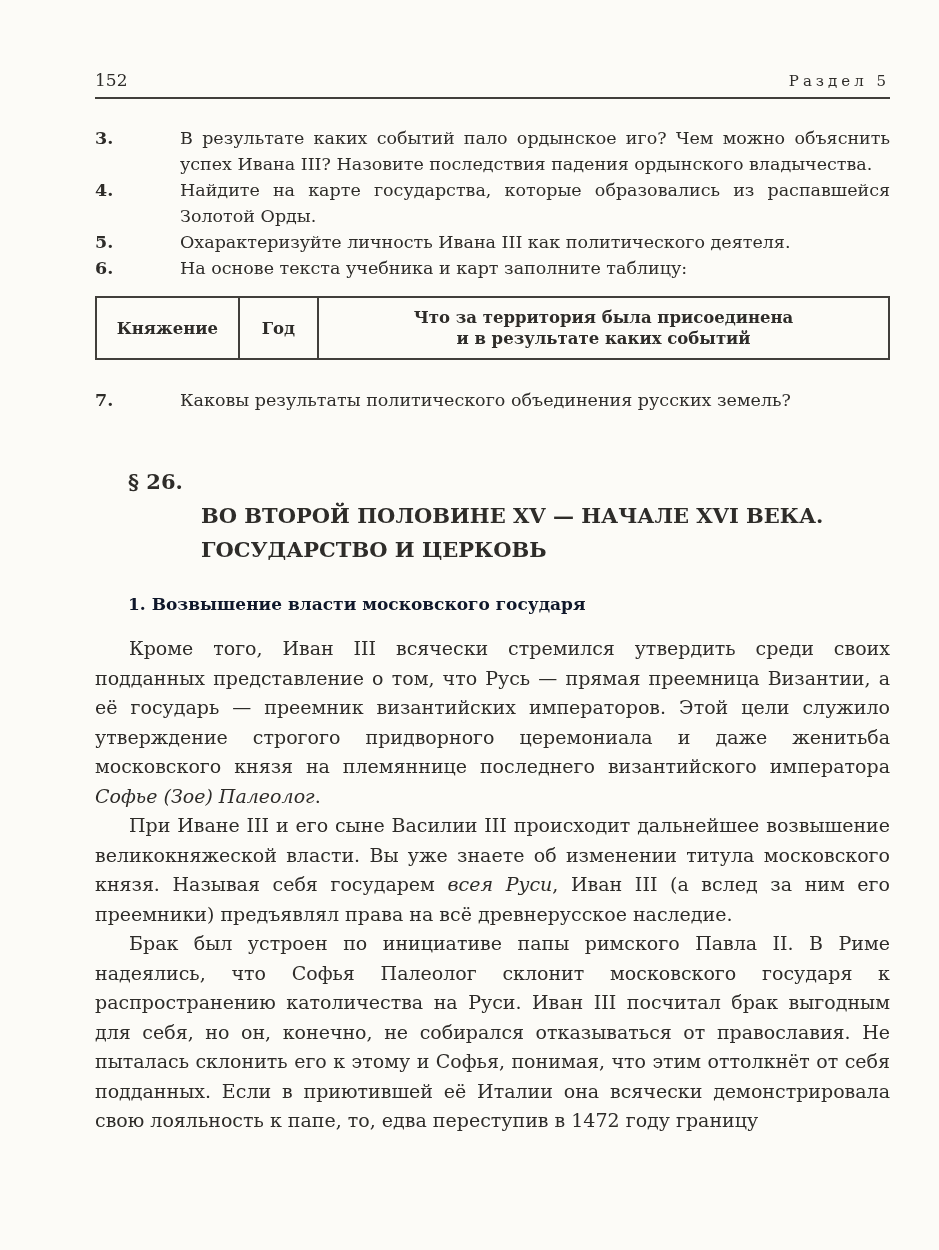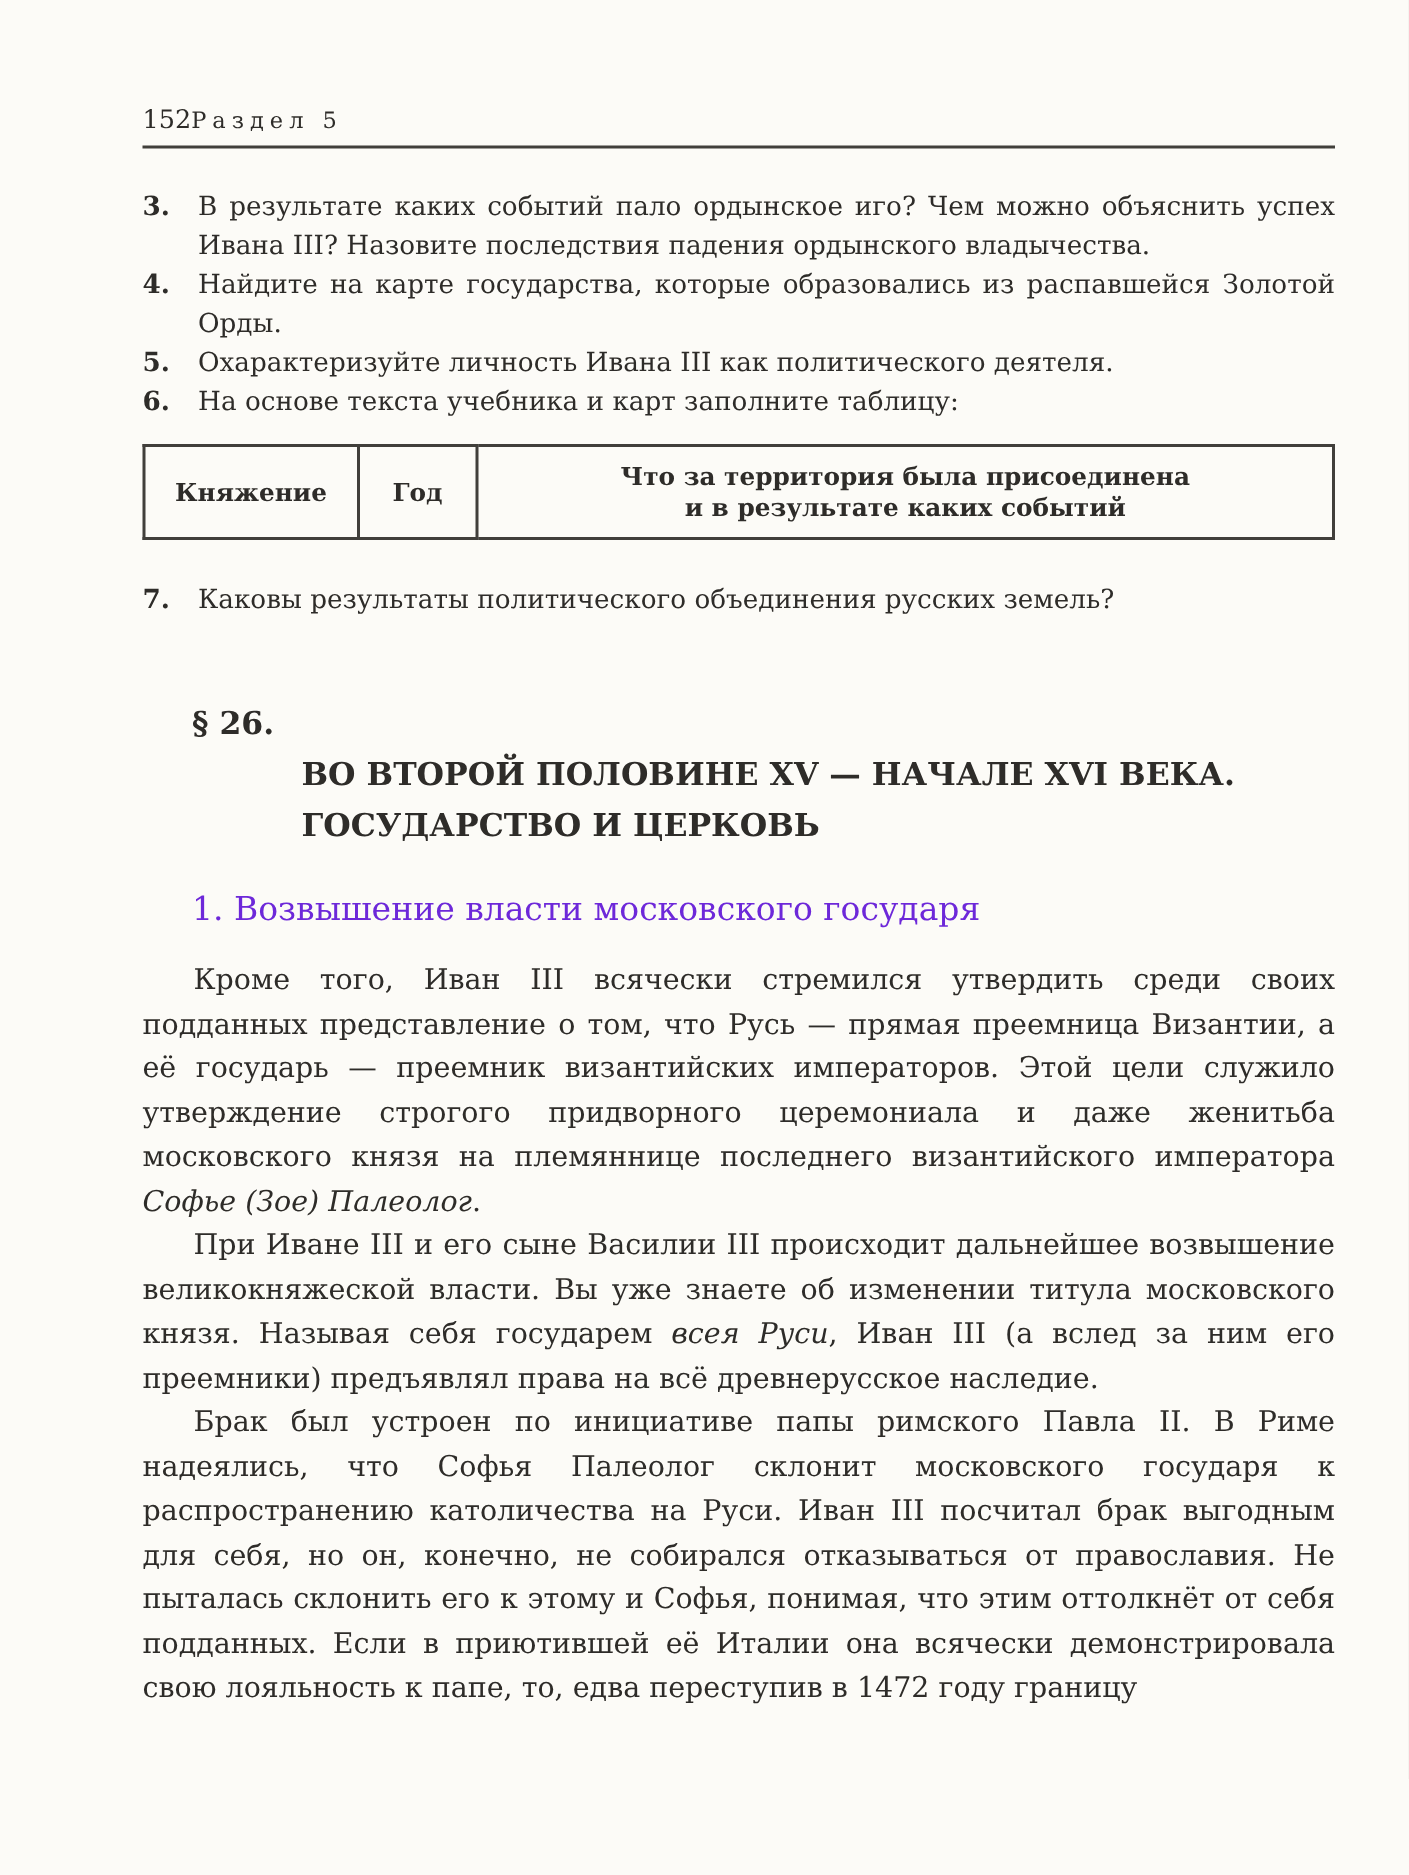--- a/index.html
+++ b/index.html
@@ -8,29 +8,29 @@
     width: 939px; height: 1250px;
     background: #fcfbf7;
     color: #2e2c29;
     font-family: "DejaVu Serif", "Liberation Serif", serif;
     margin: 0 auto;
     position: relative;
     overflow: hidden;
   }
   .content { padding: 70px 49px 0 95px; }
 
-  .running-head { display: flex; align-items: baseline; }
+  .running-head { display: flex; justify-content: space-between; align-items: baseline; gap: 28px; }
   .page-num { font-size: 17px; }
   .section-label { font-size: 15px; letter-spacing: 4px; }
   .rule { border: none; border-top: 2px solid #413f3b; margin: 7px 0 0 0; }
 
   .questions { margin-top: 26px; }
   .q-item { display: flex; font-size: 17.5px; line-height: 26px; }
   .q-num { width: 37px; flex-shrink: 0; font-weight: bold; }
-  .q-text { flex: 1; text-align: justify; }
+  .q-text { flex: 1; text-align: justify; margin-left: 48px; }
 
   .table-title { margin-top: 27px; text-align: center; font-weight: bold; font-size: 17px; }
   table.fill-table { margin-top: 15px; width: 100%; border-collapse: collapse; }
   .fill-table th {
     border: 2px solid #413f3b;
     font-size: 16.5px; font-weight: bold;
     text-align: center; vertical-align: middle;
     padding: 9px 6px; line-height: 21px;
   }
   .th-pre { white-space: pre-line; }
@@ -42,22 +42,22 @@
 
   .sec-heading {
     margin: 52px 0 0 33px;
     display: flex;
     font-size: 21px; font-weight: bold; line-height: 34px;
   }
   .sec-num { width: 73px; flex-shrink: 0; }
 
   .sub-heading {
     margin: 27px 0 0 33px;
-    font-size: 22px; font-weight: normal;
-    color: #6d28d9;
+    font-size: 17px; font-weight: bold;
+    color: #0f172a;
   }
 
   .body-text { margin-top: 20px; font-size: 19px; line-height: 29.5px; }
   .body-text p { text-indent: 34px; text-align: justify; margin: 0; }
   .body-text em { font-style: italic; }
 </style>
 </head>
 <body>
 
 <div class="page">

